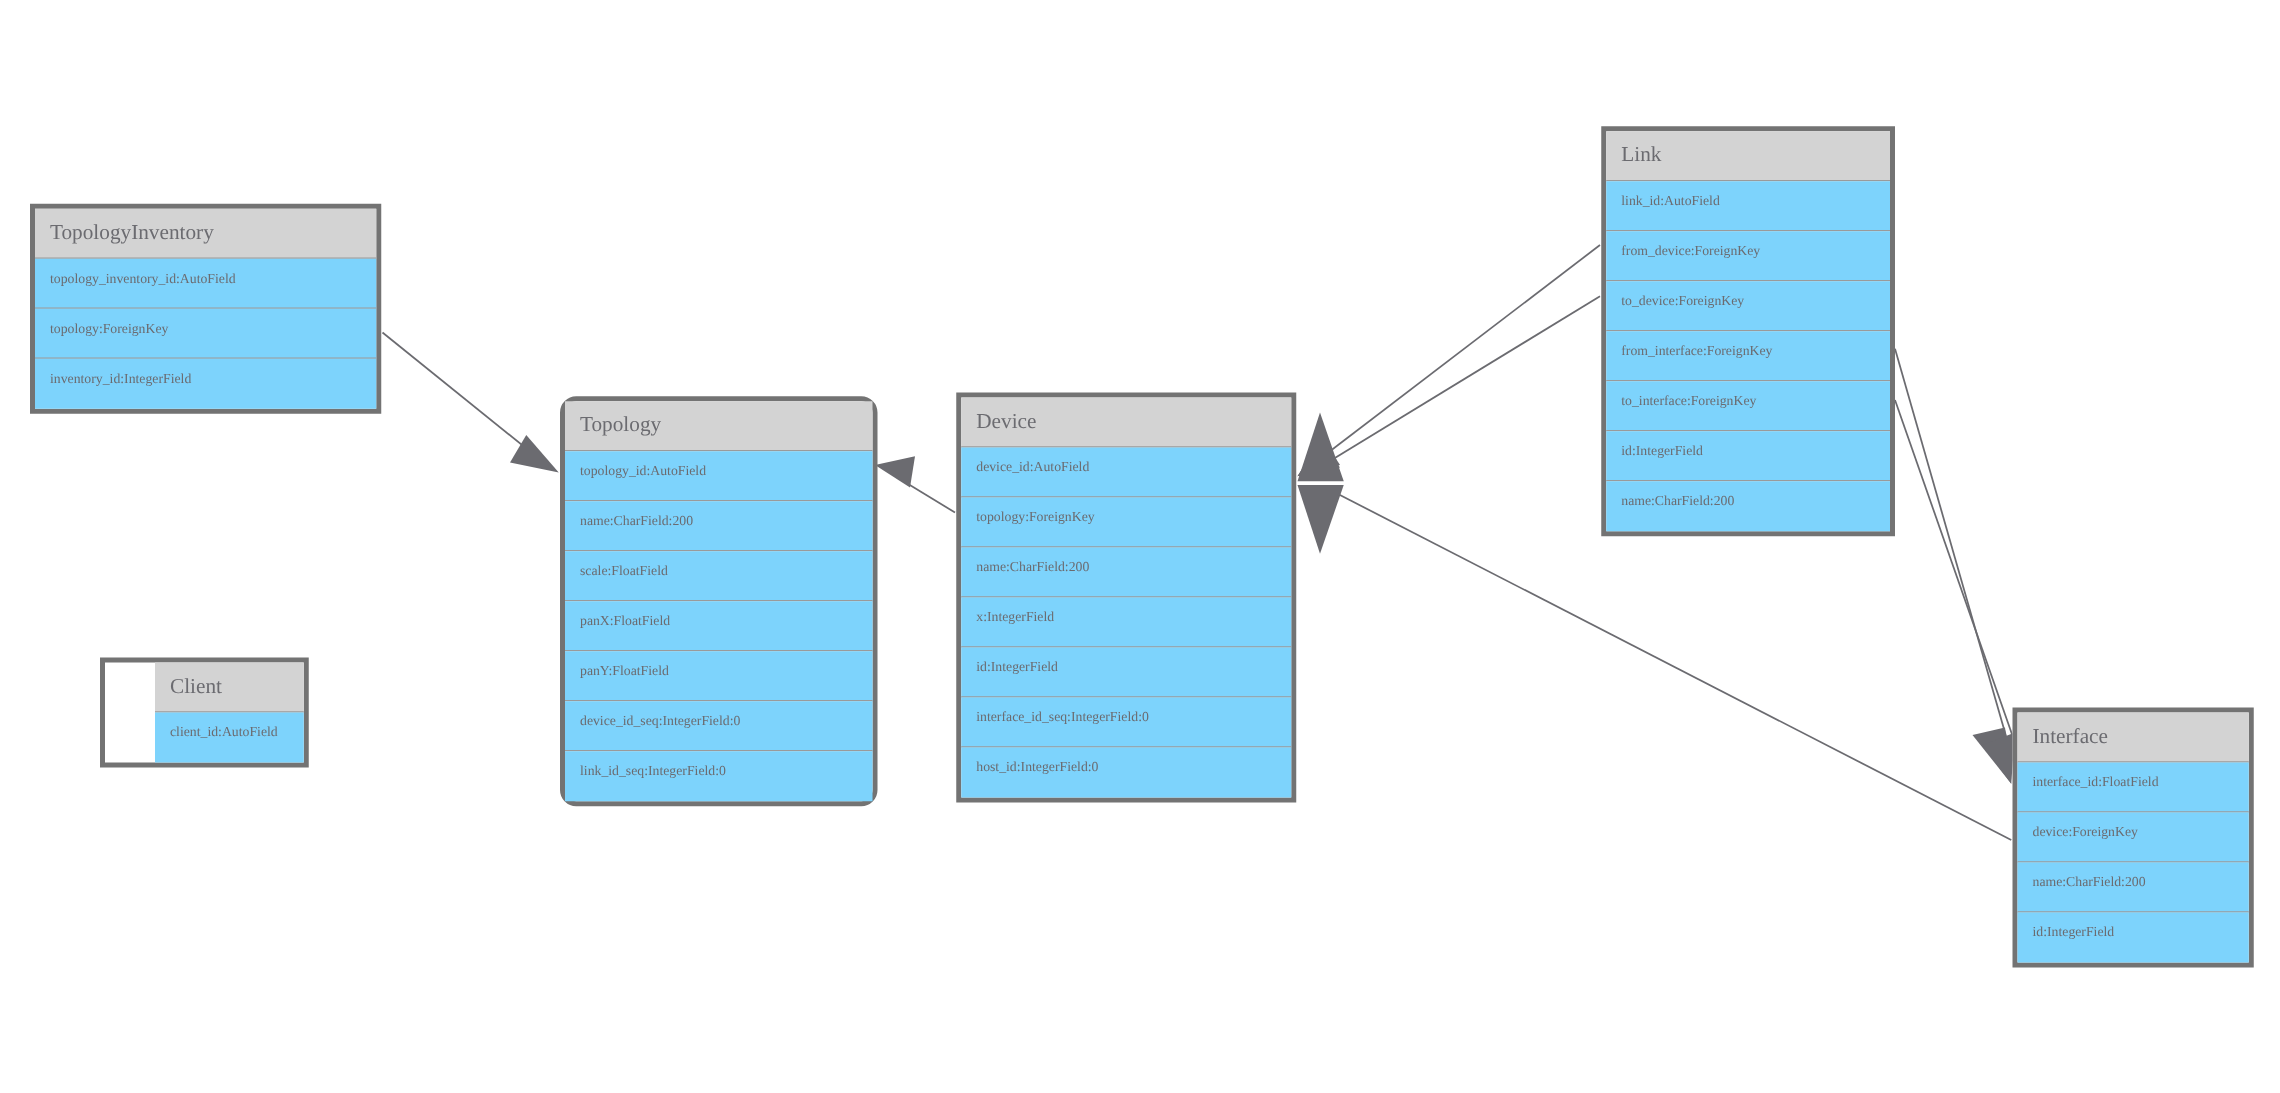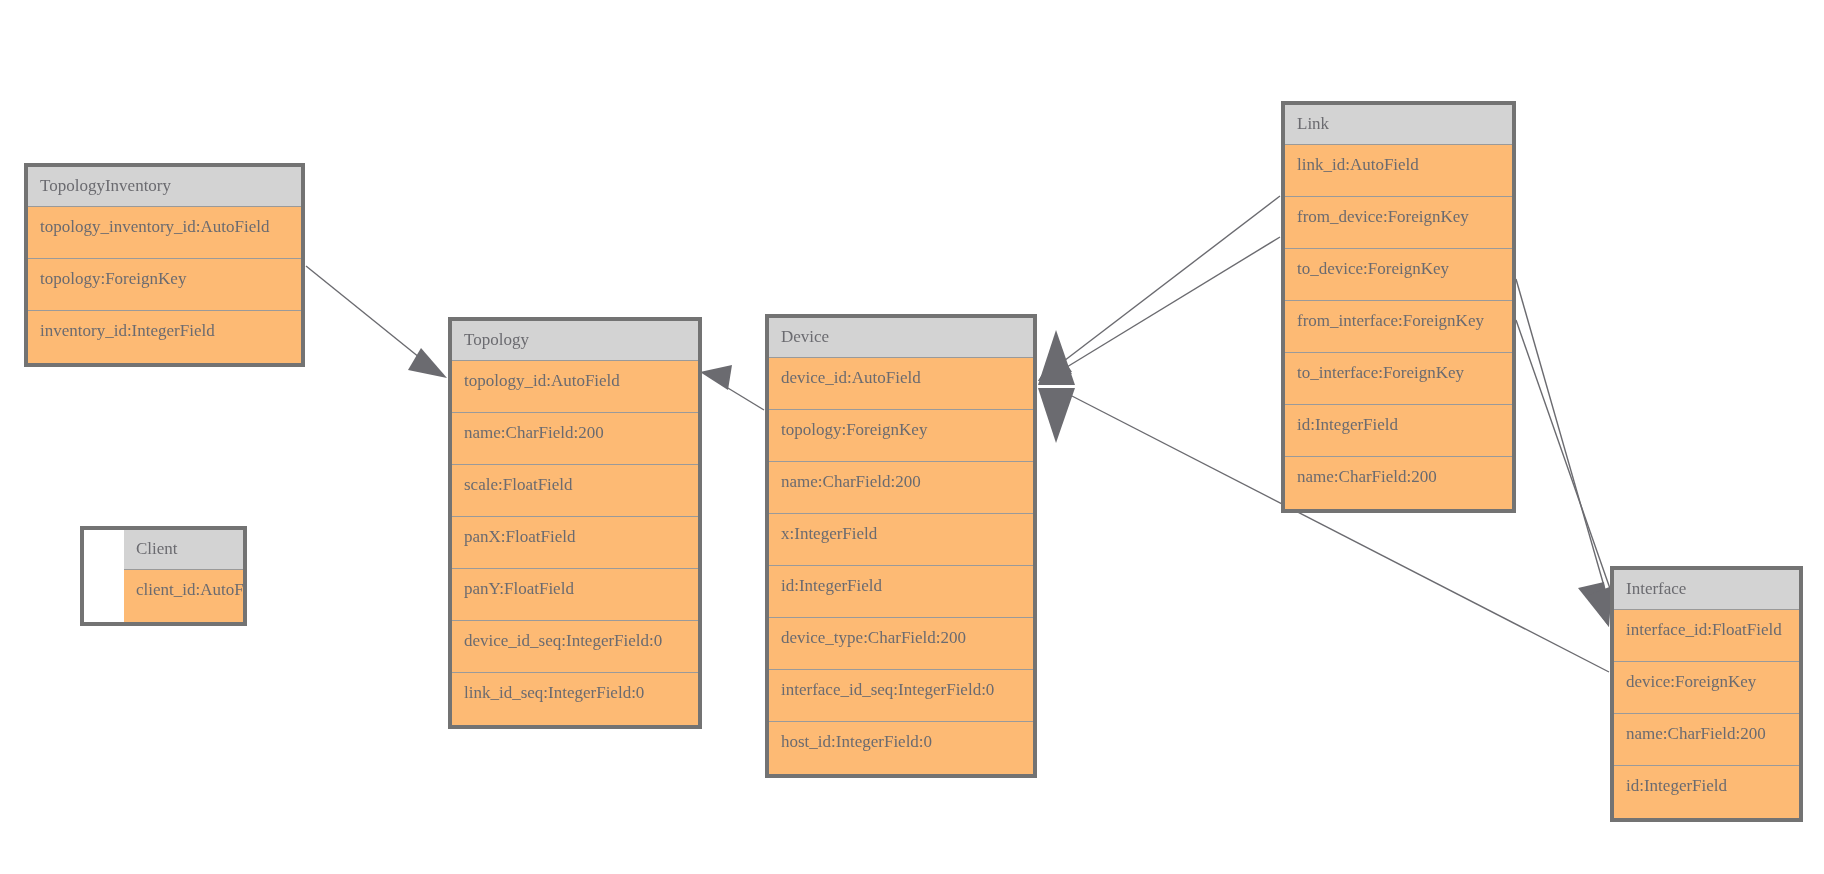--- a/index.html
+++ b/index.html
@@ -41,29 +41,29 @@
     line-height: 1;
     padding: 10px 0 10px 12px;
     height: 40px;
     box-sizing: border-box;
     border-bottom: 1px solid #9a9a9a;
     white-space: nowrap;
     overflow: hidden;
   }
   .entity-field {
     color: #6b6b70;
-    font-size: 17px;
+    font-size: 11px;
     line-height: 1;
     padding: 11px 0 11px 12px;
-    height: 52px;
+    height: 40px;
     box-sizing: border-box;
     border-bottom: 1px solid #9a9a9a;
     white-space: nowrap;
     overflow: hidden;
-    background: #fdba74;
+    background: #7dd3fc;
   }
   .entity-field.last {
     border-bottom: none;
   }
 </style>
 </head>
 <body>
 
 <div id="canvas">
 
@@ -118,39 +118,38 @@
     <div class="entity-field">topology_inventory_id:AutoField</div>
     <div class="entity-field">topology:ForeignKey</div>
     <div class="entity-field last">inventory_id:IntegerField</div>
   </div>
 
   <div class="entity" style="left:80px; top:526px; width:167px;padding-left:40px;">
     <div class="entity-title">Client</div>
     <div class="entity-field last">client_id:AutoField</div>
   </div>
 
-  <div class="entity" style="left:448px; top:317px; width:254px;">
+  <div class="entity" style="left:448px; top:317px; width:254px;border-radius:13px;">
     <div class="entity-title">Topology</div>
     <div class="entity-field">topology_id:AutoField</div>
     <div class="entity-field">name:CharField:200</div>
     <div class="entity-field">scale:FloatField</div>
     <div class="entity-field">panX:FloatField</div>
     <div class="entity-field">panY:FloatField</div>
     <div class="entity-field">device_id_seq:IntegerField:0</div>
     <div class="entity-field last">link_id_seq:IntegerField:0</div>
   </div>
 
   <div class="entity" style="left:765px; top:314px; width:272px;">
     <div class="entity-title">Device</div>
     <div class="entity-field">device_id:AutoField</div>
     <div class="entity-field">topology:ForeignKey</div>
     <div class="entity-field">name:CharField:200</div>
     <div class="entity-field">x:IntegerField</div>
     <div class="entity-field">id:IntegerField</div>
-    <div class="entity-field">device_type:CharField:200</div>
     <div class="entity-field">interface_id_seq:IntegerField:0</div>
     <div class="entity-field last">host_id:IntegerField:0</div>
   </div>
 
   <div class="entity" style="left:1281px; top:101px; width:235px;">
     <div class="entity-title">Link</div>
     <div class="entity-field">link_id:AutoField</div>
     <div class="entity-field">from_device:ForeignKey</div>
     <div class="entity-field">to_device:ForeignKey</div>
     <div class="entity-field">from_interface:ForeignKey</div>

